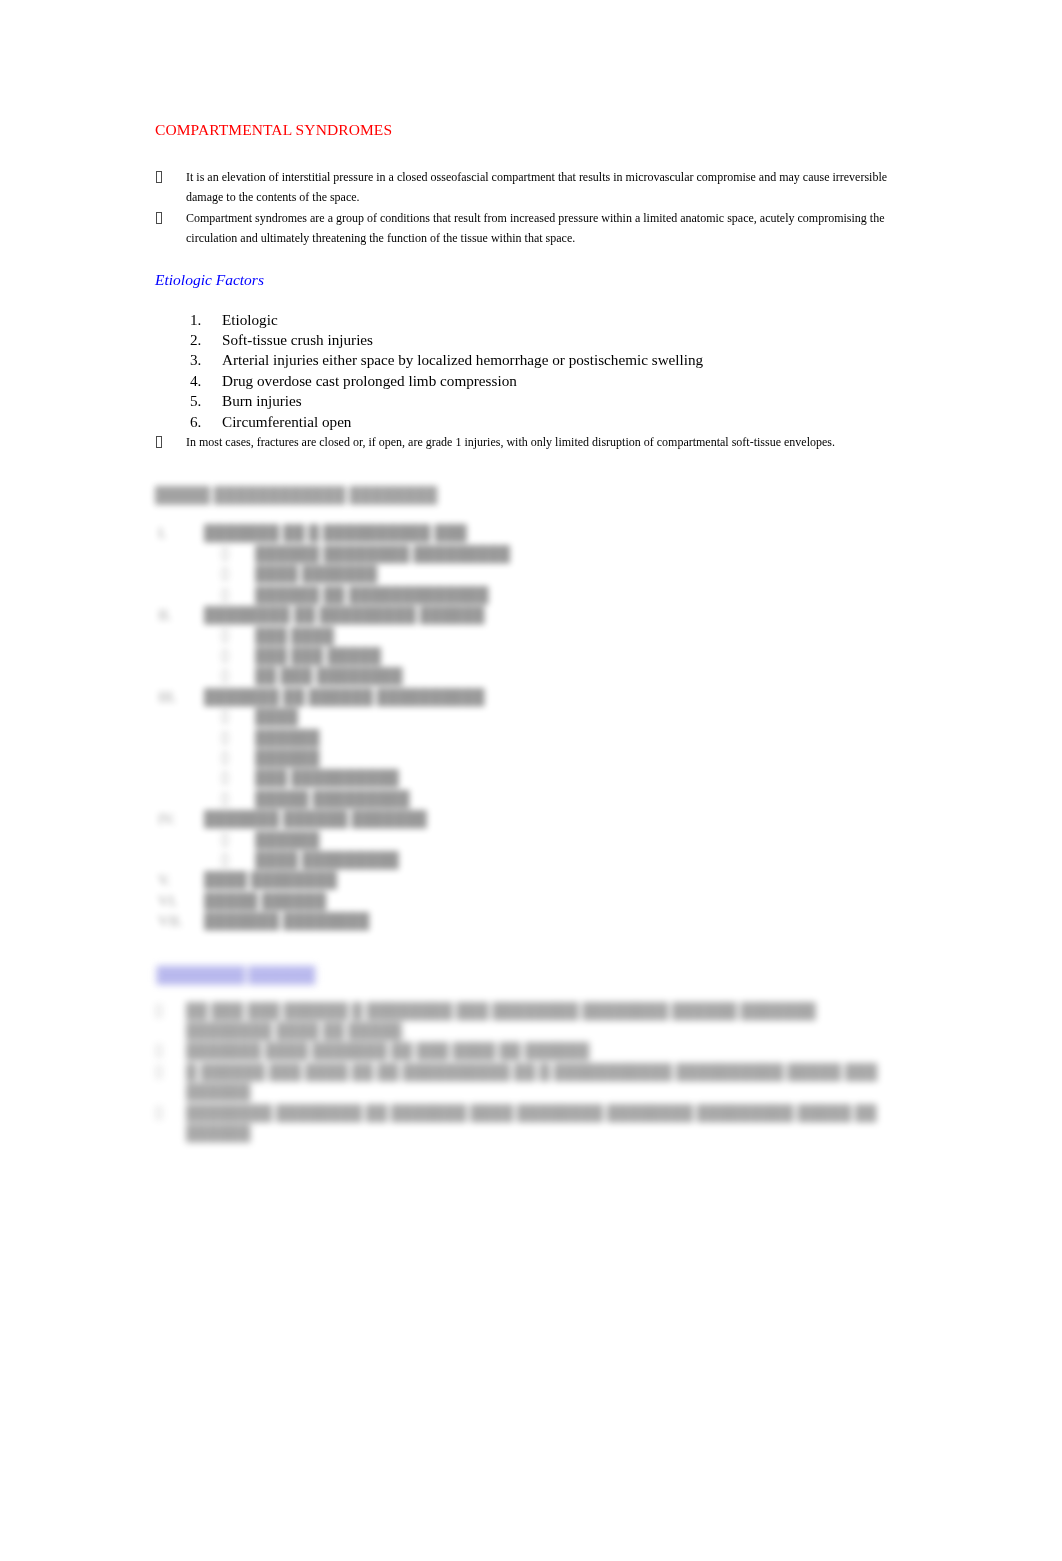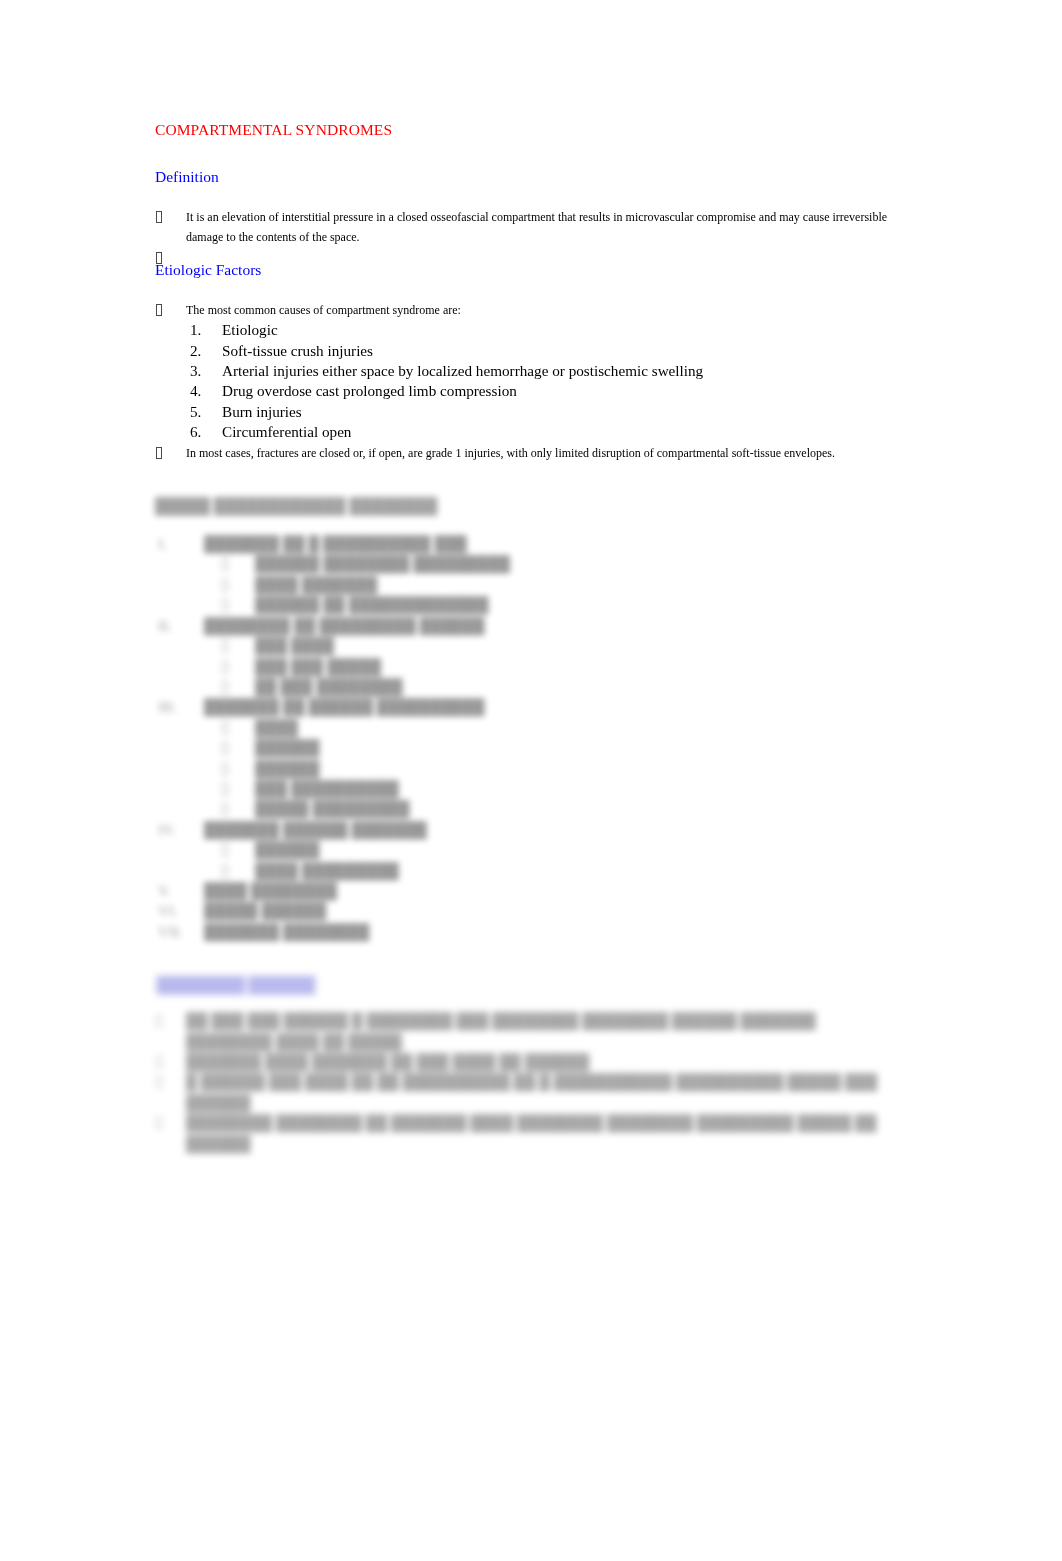--- a/index.html
+++ b/index.html
@@ -35,21 +35,22 @@
     letter-spacing: 0.1px;
   }
   .section-heading {
     font-size: 15.5px;
     line-height: 20px;
     color: #0000ff;
     margin: 0 0 20px 0;
     font-weight: normal;
   }
   .section-heading.spaced-top {
-    margin-top: 12px;
+    margin-top: 21px;
+    font-style: italic;
   }
 
   
   .bullet-list {
     list-style: none;
     margin: 0;
     padding: 0;
   }
   .bullet-item {
     position: relative;
@@ -157,40 +158,34 @@
   .gap-lg { height: 33px; }
 </style>
 </head>
 <body>
 
 <div class="page">
   <div class="content">
 
     <div class="doc-title">COMPARTMENTAL SYNDROMES</div>
 
-    <div class="section-heading">Definition</div>
 
     <ul class="bullet-list">
       <li class="bullet-item">
         <span class="tofu"></span>
         <span>It is an elevation of interstitial pressure in a closed osseofascial compartment that results in microvascular compromise and may cause irreversible damage to the contents of the space.</span>
       </li>
       <li class="bullet-item">
         <span class="tofu"></span>
+        <span>Compartment syndromes are a group of conditions that result from increased pressure within a limited anatomic space, acutely compromising the circulation and ultimately threatening the function of the tissue within that space.</span>
       </li>
     </ul>
 
     <div class="section-heading spaced-top">Etiologic Factors</div>
 
-    <ul class="bullet-list">
-      <li class="bullet-item">
-        <span class="tofu"></span>
-        <span>The most common causes of compartment syndrome are:</span>
-      </li>
-    </ul>
 
     <ol class="num-list">
       <li class="num-item">
         <span class="num-marker">1.</span>
         <span>Etiologic</span>
       </li>
       <li class="num-item">
         <span class="num-marker">2.</span>
         <span>Soft-tissue crush injuries</span>
       </li>

